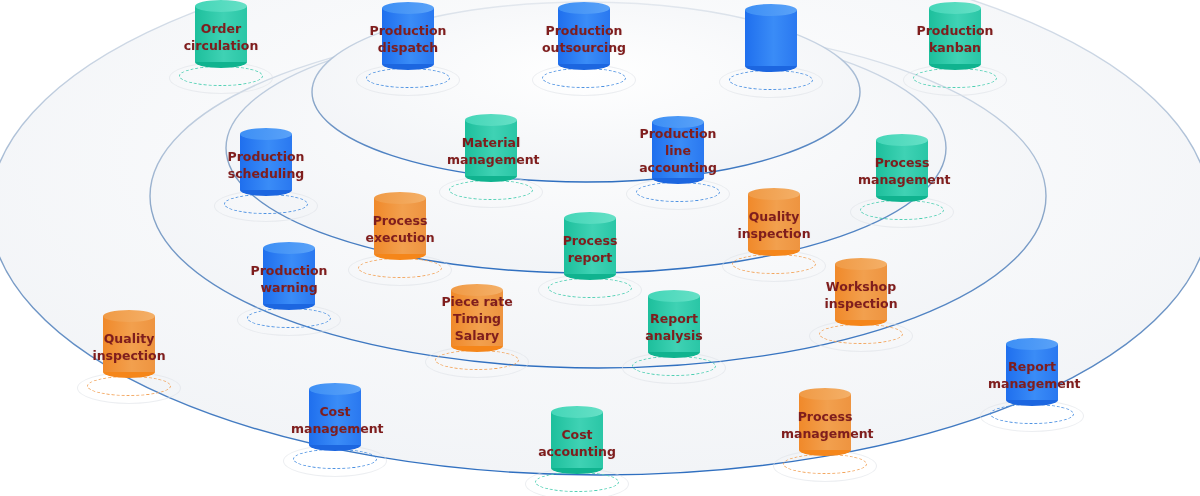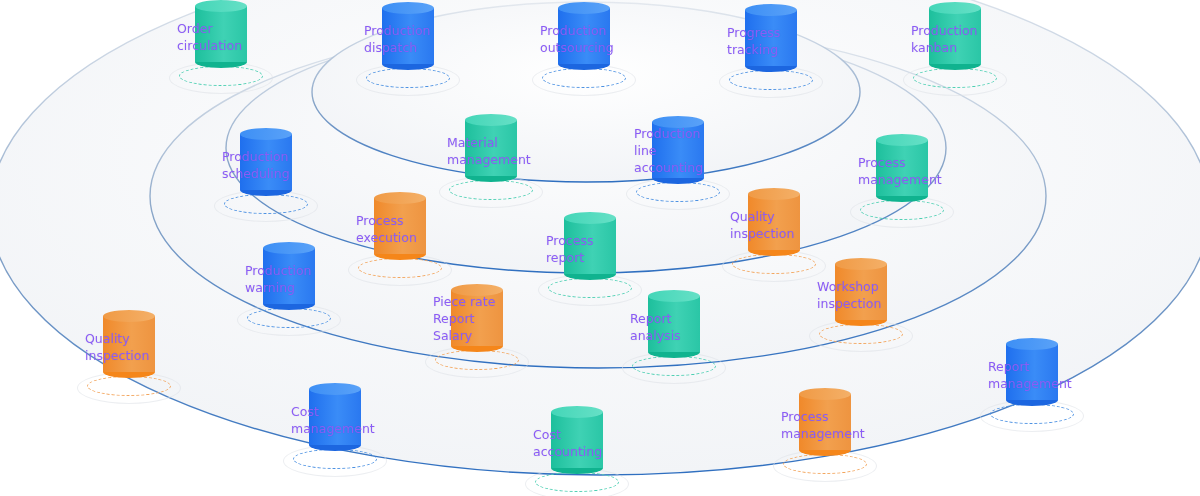--- a/index.html
+++ b/index.html
@@ -10,21 +10,21 @@
   .node .base-ring { position:absolute; left:50%; bottom:-6px; width:84px; height:20px;
         transform:translateX(-50%); border-radius:50%; border:1.5px dashed; box-sizing:border-box; }
   .node .halo { position:absolute; left:50%; bottom:-14px; width:104px; height:32px;
         transform:translateX(-50%); border-radius:50%; border:1px solid rgba(220,224,230,0.55);
         box-sizing:border-box; }
   .node .cyl { position:absolute; left:50%; top:0; width:52px; height:68px; transform:translateX(-50%); }
   .node .cyl .body { position:absolute; left:0; top:6px; width:52px; height:56px; }
   .node .cyl .top { position:absolute; left:0; top:0; width:52px; height:12px; border-radius:50%; }
   .node .cyl .bottom { position:absolute; left:0; bottom:0; width:52px; height:12px; border-radius:50%; }
   .node .label { position:absolute; left:50%; top:50%; transform:translate(-50%,-60%);
-        width:88px; text-align:left; color:#8b5cf6; font-weight:normal; font-size:12.5px;
+        width:88px; text-align:center; color:#7f1d1d; font-weight:bold; font-size:12.5px;
         line-height:17px; white-space:pre-line; text-shadow:0 0 2px rgba(0,0,0,0.08); }
   .blue .body { background:linear-gradient(90deg,#1f6fee 0%,#3a8cf7 55%,#2a78f0 100%); }
   .blue .top { background:linear-gradient(90deg,#3d8ff5,#5aa2f8); }
   .blue .bottom { background:#1c66e0; }
   .blue .base-ring { border-color:#4a90e2; }
   .green .body { background:linear-gradient(90deg,#1dbf9c 0%,#3fd2b4 55%,#2ac6a6 100%); }
   .green .top { background:linear-gradient(90deg,#44d6b8,#66e0c6); }
   .green .bottom { background:#10b38f; }
   .green .base-ring { border-color:#4ccfb2; }
   .orange .body { background:linear-gradient(90deg,#f0892a 0%,#f2a04e 55%,#ee9440 100%); }
@@ -88,22 +88,20 @@
 outsourcing</div>
     </div>
     <div class="node blue" style="left: 771px; top: 44px;">
       <div class="halo"></div>
       <div class="base-ring"></div>
       <div class="cyl">
         <div class="bottom"></div>
         <div class="body"></div>
         <div class="top"></div>
       </div>
-      <div class="label">Progress
-tracking</div>
     </div>
     <div class="node green" style="left: 955px; top: 42px;">
       <div class="halo"></div>
       <div class="base-ring"></div>
       <div class="cyl">
         <div class="bottom"></div>
         <div class="body"></div>
         <div class="top"></div>
       </div>
       <div class="label">Production
@@ -199,21 +197,21 @@
     </div>
     <div class="node orange" style="left: 477px; top: 324px;">
       <div class="halo"></div>
       <div class="base-ring"></div>
       <div class="cyl">
         <div class="bottom"></div>
         <div class="body"></div>
         <div class="top"></div>
       </div>
       <div class="label">Piece rate
-Report
+Timing
 Salary</div>
     </div>
     <div class="node green" style="left: 674px; top: 330px;">
       <div class="halo"></div>
       <div class="base-ring"></div>
       <div class="cyl">
         <div class="bottom"></div>
         <div class="body"></div>
         <div class="top"></div>
       </div>

